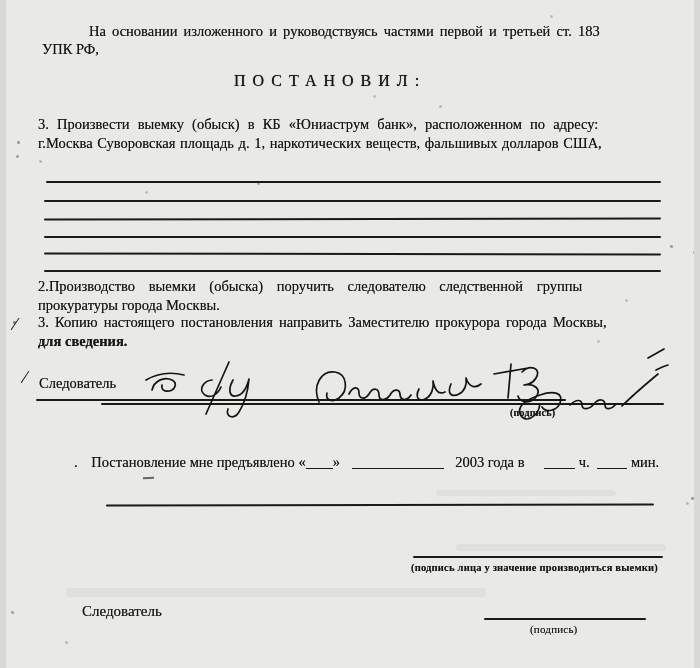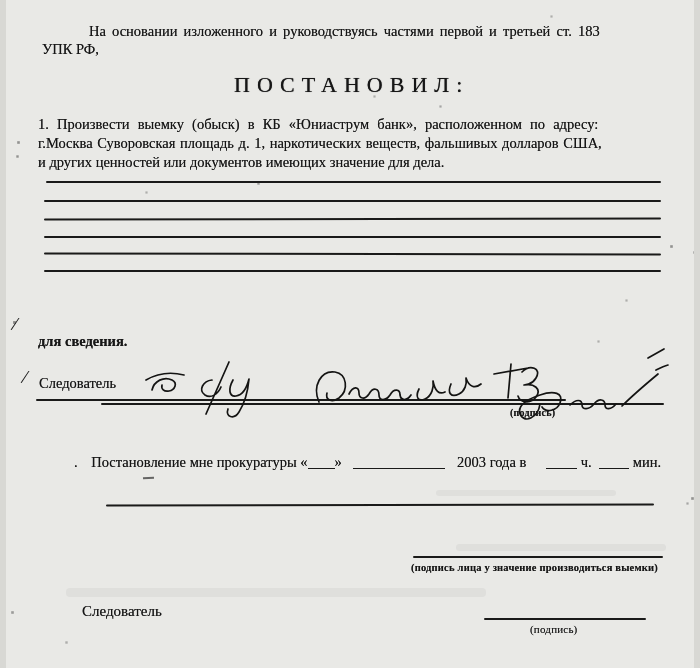--- a/index.html
+++ b/index.html
@@ -3,21 +3,21 @@
 <meta charset="utf-8">
 <style>
   html,body{margin:0;padding:0;background:#d8d8d4;}
   .page{
     position:relative;width:688px;height:668px;margin:0 auto;
     background:#e9e9e6;color:#161616;overflow:hidden;
     font-family:"Liberation Serif","DejaVu Serif",serif;
   }
   .t{position:absolute;white-space:nowrap;font-size:14.5px;line-height:19px;
      text-shadow:0 0 .5px rgba(25,25,25,.7);}
-  .heading{position:absolute;font-size:22px;letter-spacing:7px;white-space:nowrap;
+  .heading{position:absolute;font-size:16px;letter-spacing:7px;white-space:nowrap;
      text-shadow:0 0 .7px rgba(25,25,25,.85);}
   .rule{position:absolute;height:2px;background:#1a1a19;border-radius:1px;}
   .rule.thin{height:1.6px;}
   .cap{position:absolute;font-size:10.5px;font-weight:bold;white-space:nowrap;
      letter-spacing:.2px;text-shadow:0 0 .4px rgba(25,25,25,.6);}
   .ws1{word-spacing:1px}.ws2{word-spacing:2.5px}.ws4{word-spacing:4.5px}.ws10{word-spacing:10px}
   .blank{display:inline-block;border-bottom:1.7px solid #1a1a19;height:12px;vertical-align:-2px;}
   .margin-mark{position:absolute;font-size:19px;font-style:italic;transform:rotate(6deg);}
   .artifact{position:absolute;background:#2c2c2c;}
   .smudge{position:absolute;background:rgba(120,120,118,.09);border-radius:4px;}
@@ -39,53 +39,55 @@
 </head>
 <body>
 
 <div class="page">
 
   <div class="t ws2" style="left:83px;top:22px;">На основании изложенного и руководствуясь частями первой и третьей ст. 183</div>
   <div class="t" style="left:36px;top:40px;">УПК РФ,</div>
 
   <div class="heading" style="left:228px;top:72px;">ПОСТАНОВИЛ:</div>
 
-  <div class="t ws4" style="left:32px;top:115px;">1. Произвести выемку (обыск) в КБ «Юниаструм банк», расположенном по адресу:</div>
+  <div class="t ws4" style="left:32px;top:115px;">3. Произвести выемку (обыск) в КБ «Юниаструм банк», расположенном по адресу:</div>
   <div class="t ws1" style="left:32px;top:134px;">г.Москва Суворовская площадь д. 1, наркотических веществ, фальшивых долларов США,</div>
-  <div class="t" style="left:32px;top:153px;">и других ценностей или документов имеющих значение для дела.</div>
 
   <div class="rule" style="left:40px;top:181px;width:615px;"></div>
   <div class="rule" style="left:38px;top:200px;width:617px;"></div>
   <div class="rule" style="left:38px;top:218px;width:617px;transform:rotate(-.1deg);"></div>
   <div class="rule" style="left:38px;top:236px;width:617px;"></div>
   <div class="rule" style="left:38px;top:253px;width:617px;transform:rotate(.08deg);"></div>
   <div class="rule" style="left:38px;top:270px;width:617px;"></div>
 
+  <div class="t ws10" style="left:32px;top:277px;">2.Производство выемки (обыска) поручить следователю следственной группы</div>
+  <div class="t" style="left:32px;top:296px;">прокуратуры города Москвы.</div>
 
   <div class="margin-mark" style="left:6px;top:313px;">/</div>
+  <div class="t ws2" style="left:32px;top:313px;">3. Копию настоящего постановления направить Заместителю прокурора города Москвы,</div>
   <div class="t" style="left:32px;top:332px;font-weight:bold;">для сведения.</div>
 
   <div class="margin-mark" style="left:16px;top:366px;">/</div>
   <div class="t" style="left:33px;top:374px;">Следователь</div>
   <div class="rule" style="left:30px;top:399px;width:530px;"></div>
   <div class="rule thin" style="left:95px;top:403px;width:563px;"></div>
   <div class="cap" style="left:504px;top:407px;font-size:10px;">(подпись)</div>
 
   <svg class="sig" width="540" height="78" viewBox="0 0 540 78">
     <path d="M16,44 c2,-9 12,-14 20,-10 c6,3 3,10 -3,11 c-5,1 -8,-2 -7,-6 M10,34 c12,-7 26,-8 38,-5"></path>
     <path d="M76,34 c-9,1 -14,10 -7,15 c6,4 13,-1 16,-8 M93,16 L70,68 M97,34 c-5,9 -4,17 3,16 c7,-1 11,-9 13,-17 c-1,11 -3,22 -10,33 c-5,8 -14,5 -11,-3"></path>
     <path d="M183,56 c-7,-16 2,-32 16,-30 c12,2 14,18 4,26 c-7,5 -14,2 -12,-5 m22,1 c4,-8 10,-8 10,-1 c0,6 6,7 10,1 c4,-7 10,-6 10,1 c0,6 7,6 11,0 c4,-7 10,-6 10,0 c1,6 7,6 11,0 m8,-6 c-4,8 -1,13 6,10 c7,-3 9,-12 8,-18 c2,10 6,14 12,11 m6,-8 c-4,9 0,14 8,10 c6,-3 8,-10 7,-16 c3,9 9,11 15,6"></path>
     <path d="M358,28 l34,-6 m-17,-4 l-3,34 m14,-26 c8,-8 20,-4 14,6 c-4,7 -12,7 -12,7 c10,-2 18,4 12,12 c-5,7 -16,6 -18,-1"></path>
     <path d="M404,58 c-2,14 -16,20 -20,10 c-3,-9 8,-15 20,-19 c14,-5 24,-2 20,8 c-3,8 -14,10 -18,4 m28,-2 c6,-6 12,-6 12,0 c0,5 7,5 12,-1 c5,-6 11,-5 11,1 c0,5 6,5 11,-1 m6,2 c10,-10 24,-22 36,-32 m-2,-4 c4,-2 8,-4 12,-5"></path>
     <path d="M512,12 l16,-9"></path>
   </svg>
 
   <div class="t" style="left:68px;top:453px;">
     <span>.</span>
-    <span style="margin-left:10px;">Постановление мне прокуратуры «</span><span class="blank" style="width:27px;"></span><span>»</span>
+    <span style="margin-left:10px;">Постановление мне предъявлено «</span><span class="blank" style="width:27px;"></span><span>»</span>
     <span class="blank" style="width:92px;margin-left:8px;"></span>
     <span style="margin-left:8px;margin-top:24px;">2003 года  в</span>
     <span class="blank" style="width:31px;margin-left:16px;"></span>
     <span>ч.</span>
     <span class="blank" style="width:30px;margin-left:4px;"></span>
     <span>мин.</span>
   </div>
   <div class="artifact" style="left:137px;top:477px;width:11px;height:2.4px;opacity:.7;transform:rotate(-3deg);"></div>
 
   <div class="rule" style="left:100px;top:504px;width:548px;transform:rotate(-.08deg);"></div>

